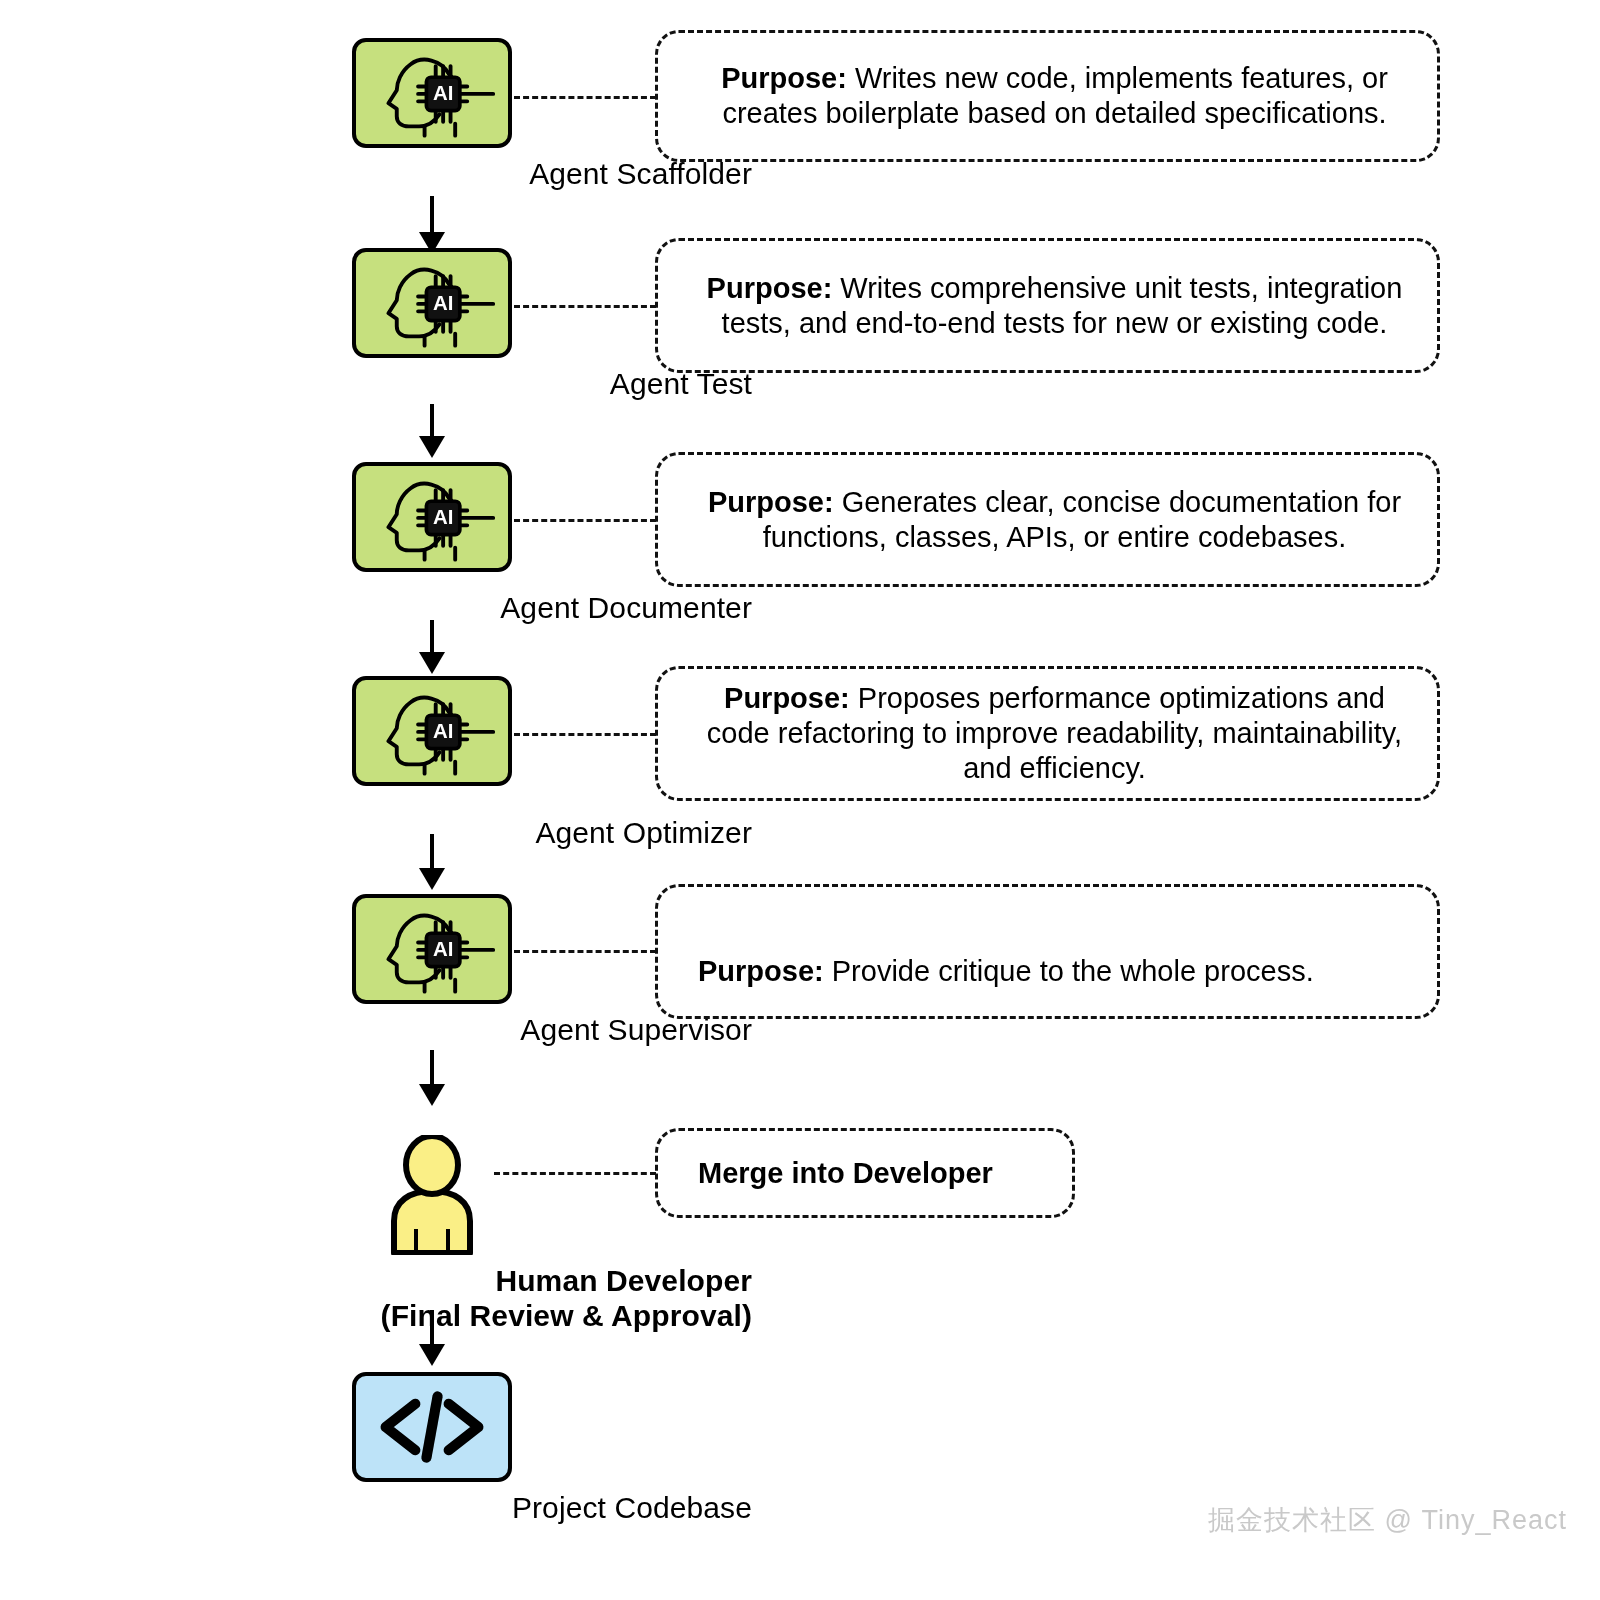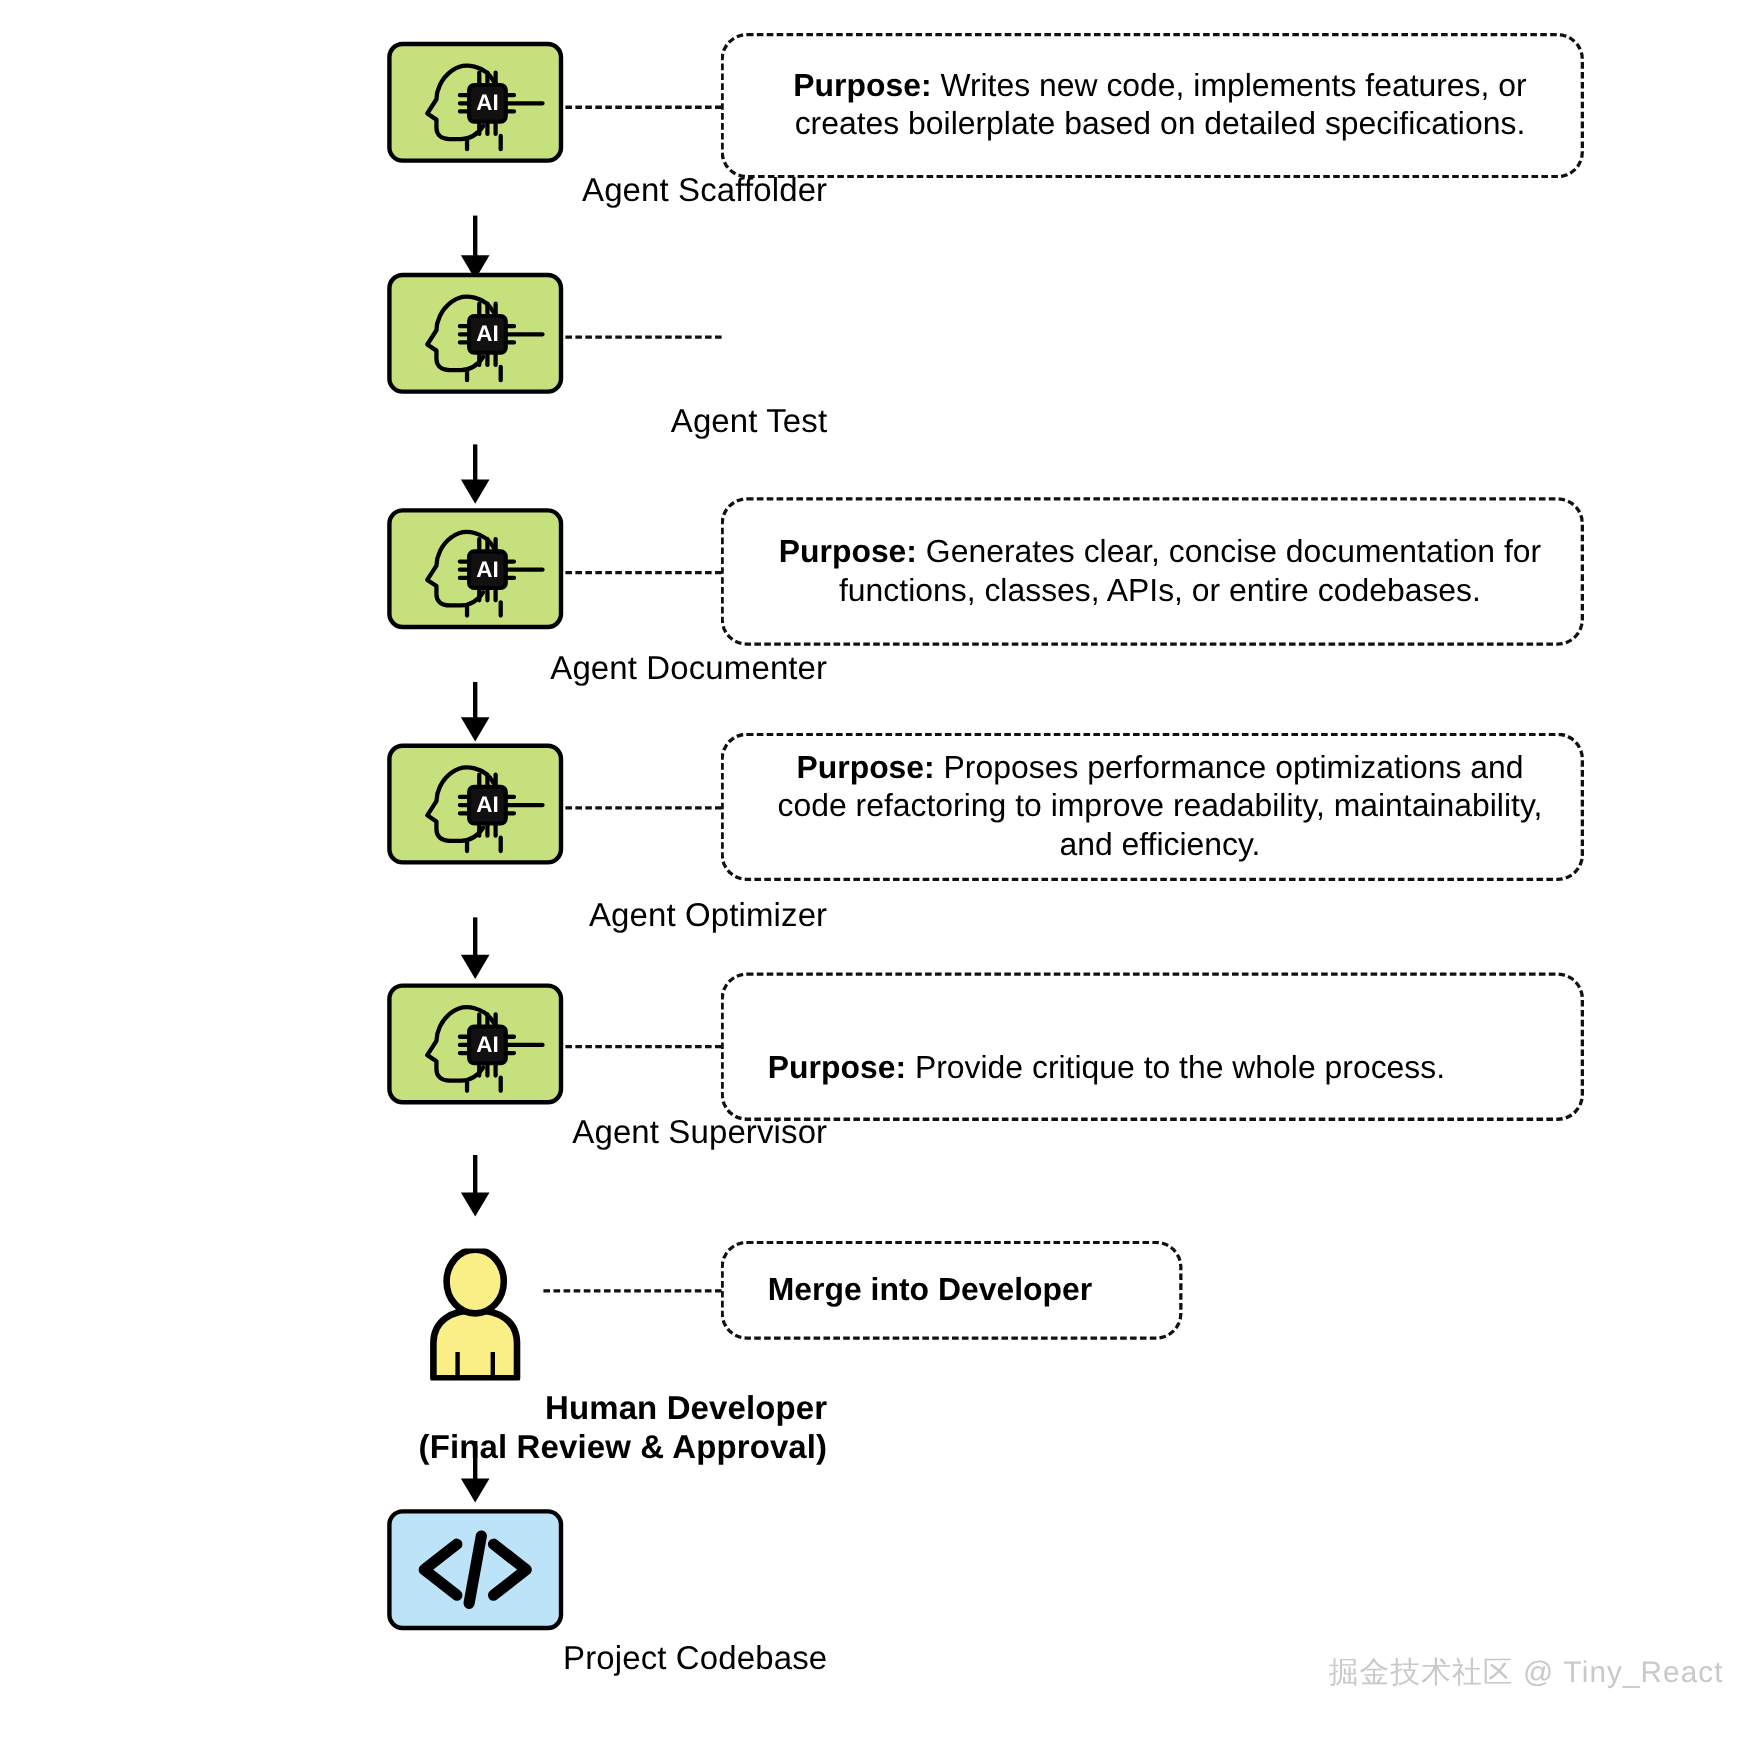--- a/index.html
+++ b/index.html
@@ -161,20 +161,26 @@
         </g>
         <rect x="74" y="38" width="36" height="36" rx="5" fill="#111" stroke="#000" stroke-width="4"></rect>
         <text x="92" y="63" font-family="Liberation Sans, sans-serif" font-size="22" font-weight="bold" fill="#ffffff" text-anchor="middle">AI</text>
       </svg>
     </div>
     <div class="node-label" style="top:118px;">Agent Test</div>
   </div>
 
   <div class="hdash" style="left:514px; top:305px; width:142px;"></div>
 
+  <div class="callout" style="left:655px; top:238px; width:785px; height:135px;">
+    <div class="txt">
+      <b>Purpose:</b> 
+      <span>Writes comprehensive unit tests, integration tests, and end-to-end tests for new or existing code.</span>
+    </div>
+  </div>
 
   <div class="vline" style="left:430px; top:404px; height:40px;"></div>
   <div class="arrowhead" style="left:419px; top:436px;"></div>
 
   <div class="node" style="left:352px; top:462px; width:160px; height:110px;">
     <div class="tile green">
       <svg viewBox="0 0 160 110" xmlns="http://www.w3.org/2000/svg">
         <g fill="none" stroke="#000" stroke-width="4.2" stroke-linecap="round" stroke-linejoin="round">
           <path d="M105 88 L105 101 M72 92 L72 101"></path>
           <path d="M98 34 C90 20 70 14 57 24 C46 32 42 44 42 52 L33 66 L42 72 L42 80 C42 87 47 91 55 91 L66 91 C78 91 84 84 88 78"></path>

